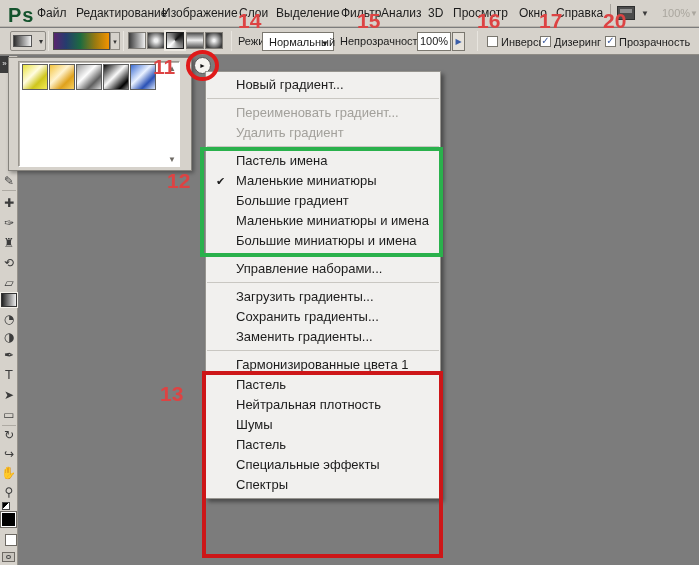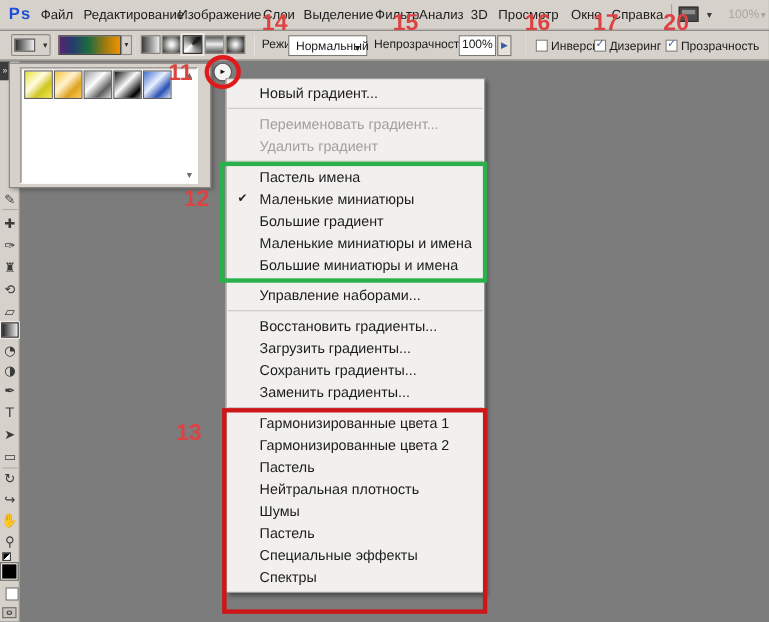--- a/index.html
+++ b/index.html
@@ -8,22 +8,22 @@
     position:relative; overflow:hidden;
     font-family:"Liberation Sans", sans-serif;
     background:#7c7c7c; font-size:12px; color:#1c1c1c;
   }
   
   .menubar {
     position:absolute; left:0; top:0; width:699px; height:27px;
     background:#d6d2cb; border-bottom:1px solid #b9b5ae;
   }
   .menubar .ps-logo {
-    position:absolute; left:8px; top:4px; font-size:15px; font-weight:bold;
-    color:#1d4ed8; letter-spacing:1px;
+    position:absolute; left:8px; top:4px; font-size:20px; font-weight:bold;
+    color:#14532d; letter-spacing:1px;
   }
   .mb-item { position:absolute; top:6px; color:#1c1c1c; cursor:default; }
   .mb-sep { position:absolute; left:610px; top:4px; width:1px; height:19px; background:#a8a49d; }
   .ws-icon { position:absolute; left:617px; top:6px; width:18px; height:14px;
     background:#4c4c4c; border:1px solid #2e2e2e; }
   .ws-icon i { position:absolute; left:2px; top:2px; width:12px; height:4px; background:#8e8e8e; }
   .ws-caret { position:absolute; left:641px; top:9px; font-size:8px; color:#3c3c3c; }
   .mb-zoom { position:absolute; left:662px; top:7px; color:#aaa69e; font-size:11px; }
   .mb-zoom-caret { position:absolute; left:690px; top:9px; font-size:8px; color:#aaa69e; }
   
@@ -229,27 +229,25 @@
   <div class="mi disabled"><span>Удалить градиент</span></div>
   <div class="msep"></div>
   <div class="mi"><span>Пастель имена</span></div>
   <div class="mi"><span class="chk">✔</span><span>Маленькие миниатюры</span></div>
   <div class="mi"><span>Большие градиент</span></div>
   <div class="mi"><span>Маленькие миниатюры и имена</span></div>
   <div class="mi"><span>Большие миниатюры и имена</span></div>
   <div class="msep"></div>
   <div class="mi"><span>Управление наборами...</span></div>
   <div class="msep"></div>
-  <div class="mi"><span>Восстановить градиенты...</span></div>
   <div class="mi"><span>Загрузить градиенты...</span></div>
   <div class="mi"><span>Сохранить градиенты...</span></div>
   <div class="mi"><span>Заменить градиенты...</span></div>
   <div class="msep"></div>
   <div class="mi"><span>Гармонизированные цвета 1</span></div>
-  <div class="mi"><span>Гармонизированные цвета 2</span></div>
   <div class="mi"><span>Пастель</span></div>
   <div class="mi"><span>Нейтральная плотность</span></div>
   <div class="mi"><span>Шумы</span></div>
   <div class="mi"><span>Пастель</span></div>
   <div class="mi"><span>Специальные эффекты</span></div>
   <div class="mi"><span>Спектры</span></div>
 </div>
 
 <div class="anno-ring"></div>
 <div class="anno-green-box"></div>

